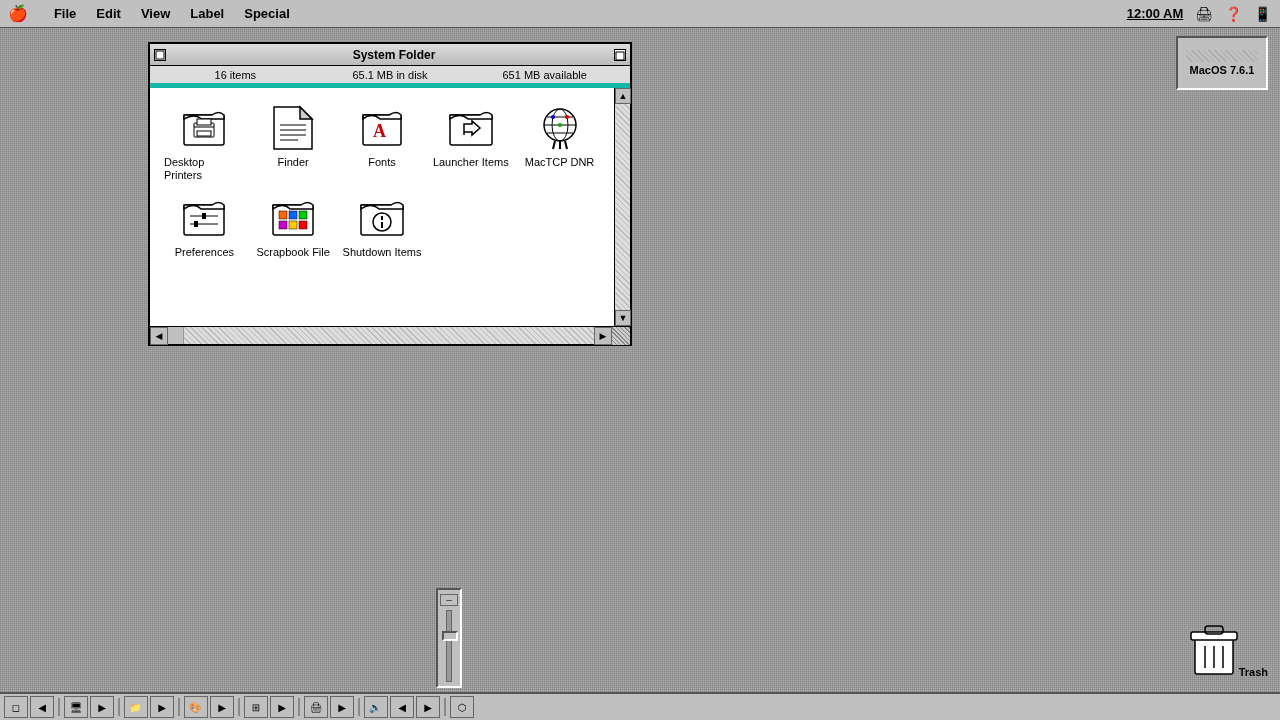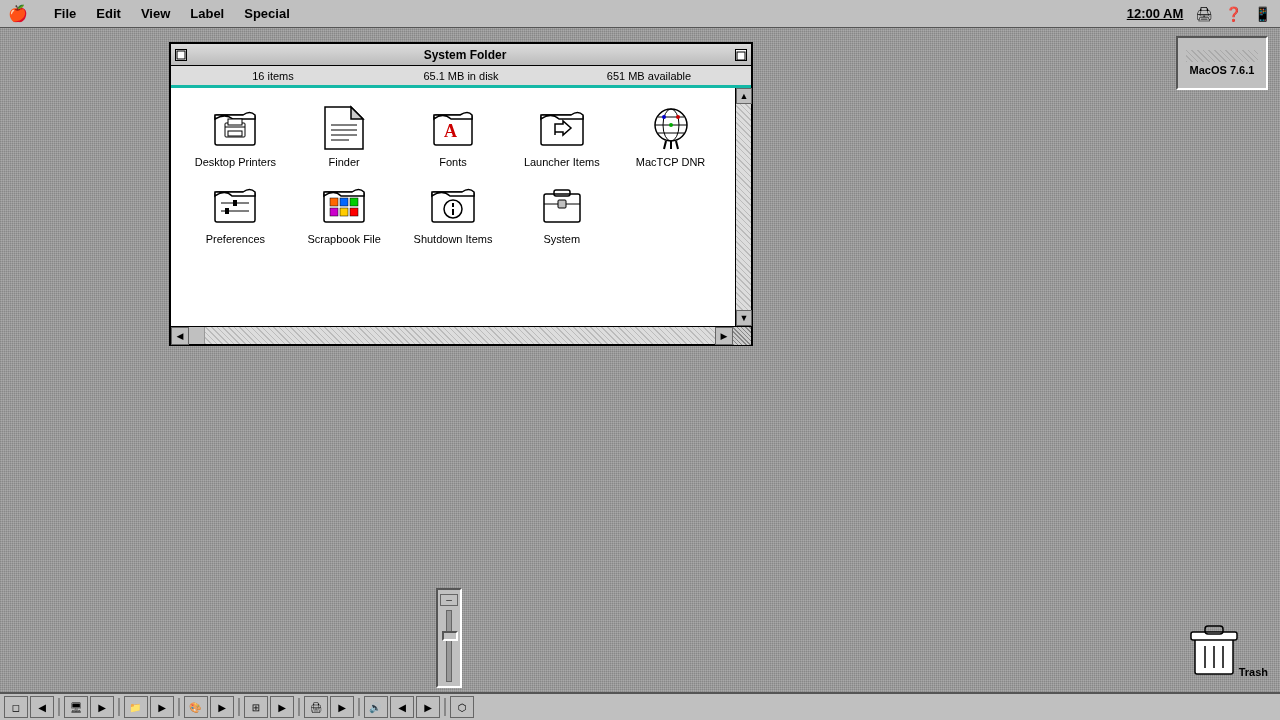--- a/index.html
+++ b/index.html
@@ -108,22 +108,22 @@
       );
       width: 72px;
       height: 12px;
       margin-bottom: 2px;
     }
 
     
     .window {
       position: absolute;
       top: 42px;
-      left: 169px;
-      width: 584px;
+      left: 148px;
+      width: 484px;
       background: #fff;
       border: 2px solid #000;
     }
 
     .window-titlebar {
       background: linear-gradient(to bottom, #ddd, #bbb);
       height: 22px;
       display: flex;
       align-items: center;
       border-bottom: 1px solid #000;
@@ -157,21 +157,21 @@
     .title-btn-right {
       width: 12px;
       height: 12px;
       border: 1px solid #000;
       background: #fff;
     }
 
     
     .window-infobar {
       background: #ddd;
-      border-bottom: 3px solid #14b8a6;
+      border-bottom: 5px solid #14b8a6;
       height: 22px;
       display: flex;
       align-items: center;
       padding: 0 8px;
       font-size: 11px;
       gap: 0;
     }
 
     .infobar-item {
       flex: 1;
@@ -571,32 +571,20 @@
 
               <circle cx="21" cy="25" r="9" fill="none" stroke="#000" stroke-width="1.5"></circle>
               <line x1="21" y1="19" x2="21" y2="23" stroke="#000" stroke-width="2"></line>
               <line x1="21" y1="25" x2="21" y2="31" stroke="#000" stroke-width="2"></line>
             </svg>
           </div>
           <span class="icon-label">Shutdown Items</span>
         </div>
 
 
-        <div class="icon-item">
-          <div class="icon-graphic">
-            <svg width="40" height="42" viewBox="0 0 40 42">
-
-              <rect x="2" y="10" width="36" height="28" rx="2" fill="white" stroke="#000" stroke-width="1.5"></rect>
-              <rect x="12" y="6" width="16" height="6" rx="2" fill="none" stroke="#000" stroke-width="1.5"></rect>
-              <line x1="2" y1="20" x2="38" y2="20" stroke="#000" stroke-width="1"></line>
-              <rect x="16" y="16" width="8" height="8" rx="1" fill="#c0c0c0" stroke="#000" stroke-width="1"></rect>
-            </svg>
-          </div>
-          <span class="icon-label">System</span>
-        </div>
 
       </div>
 
       <div class="window-scrollbar-v">
         <div class="scroll-btn">▲</div>
         <div class="scroll-track"></div>
         <div class="scroll-btn">▼</div>
       </div>
     </div>
 

